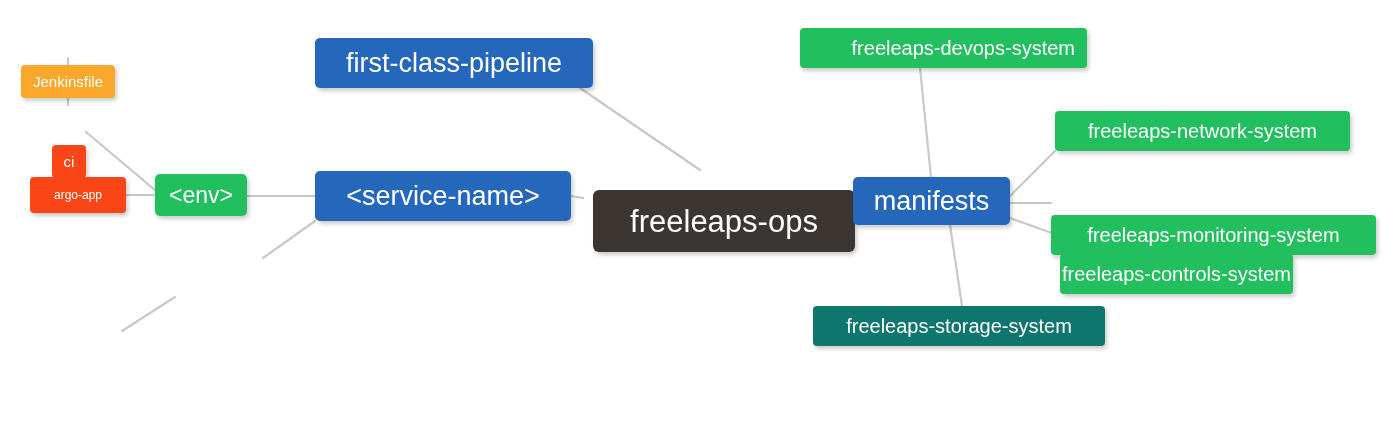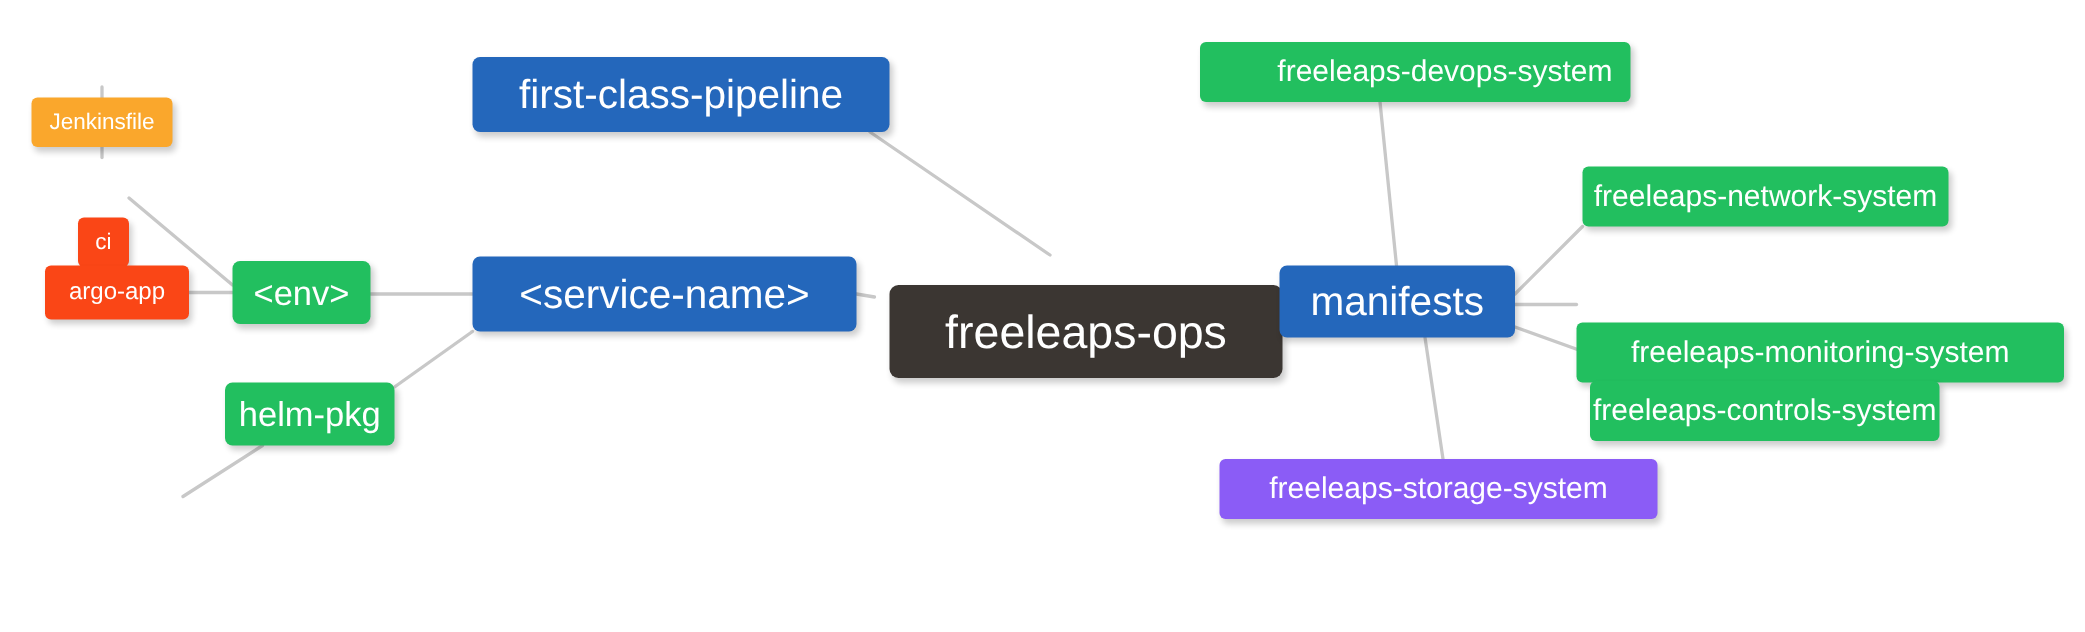--- a/index.html
+++ b/index.html
@@ -79,21 +79,21 @@
   .tier-branch {
     font-size: 23px;
     padding: 0 14px;
   }
   .tier-leaf {
     font-size: 20px;
     padding: 0 12px;
     border-radius: 4px;
   }
   .tier-small {
-    font-size: 16px;
+    font-size: 12px;
     padding: 0 28px;
     border-radius: 4px;
   }
   .tier-tiny {
     font-size: 15px;
     padding: 0 9px;
     border-radius: 4px;
     margin-top: 40px;
   }
 </style>
@@ -125,45 +125,42 @@
       </div>
       <div class="node tier-tiny" style="left: 52px; top: 105px; width: 34px; height: 33px; background: rgb(250, 70, 22);">
         <span>ci</span>
       </div>
       <div class="node tier-small" style="left: 30px; top: 177px; width: 96px; height: 36px; background: rgb(250, 70, 22);">
         <span>argo-app</span>
       </div>
       <div class="node tier-branch" style="left: 155px; top: 174px; width: 92px; height: 42px; background: rgb(34, 191, 95);">
         <span>&lt;env&gt;</span>
       </div>
-      <div class="node tier-branch" style="left: 150px; top: 255px; width: 113px; height: 42px; background: rgb(34, 191, 95);">
-        <span>helm-pkg</span>
-      </div>
       <div class="node tier-main" style="left: 315px; top: 171px; width: 256px; height: 50px; background: rgb(36, 103, 187);">
         <span>&lt;service-name&gt;</span>
       </div>
       <div class="node tier-main" style="left: 315px; top: 38px; width: 278px; height: 50px; background: rgb(36, 103, 187);">
         <span>first-class-pipeline</span>
       </div>
       <div class="node tier-root" style="left: 593px; top: 170px; width: 262px; height: 62px; background: rgb(59, 54, 50); margin-top: 20px;">
         <span>freeleaps-ops</span>
       </div>
       <div class="node tier-main" style="left: 853px; top: 177px; width: 157px; height: 48px; background: rgb(36, 103, 187);">
         <span>manifests</span>
       </div>
       <div class="node tier-leaf" style="left: 800px; top: 28px; width: 287px; height: 40px; background: rgb(34, 191, 95); justify-content: flex-end;">
         <span>freeleaps-devops-system</span>
       </div>
-      <div class="node tier-leaf" style="left: 1055px; top: 111px; width: 244px; height: 40px; background: rgb(34, 191, 95);">
+      <div class="node tier-leaf" style="left: 1055px; top: 111px; width: 295px; height: 40px; background: rgb(34, 191, 95);">
         <span>freeleaps-network-system</span>
       </div>
       <div class="node tier-leaf" style="left: 1051px; top: 186px; width: 325px; height: 40px; background: rgb(34, 191, 95); margin-top: 29px;">
         <span>freeleaps-monitoring-system</span>
       </div>
       <div class="node tier-leaf" style="left: 1060px; top: 254px; width: 233px; height: 40px; background: rgb(34, 191, 95);">
         <span>freeleaps-controls-system</span>
       </div>
-      <div class="node tier-leaf" style="left: 813px; top: 306px; width: 292px; height: 40px; background: #8b5cf6;">
+      <div class="node tier-leaf" style="left: 813px; top: 306px; width: 292px; height: 40px; background: #0f766e;">
         <span>freeleaps-storage-system</span>
       </div>
     </div>
 
 </div>
 
 </body></html>

